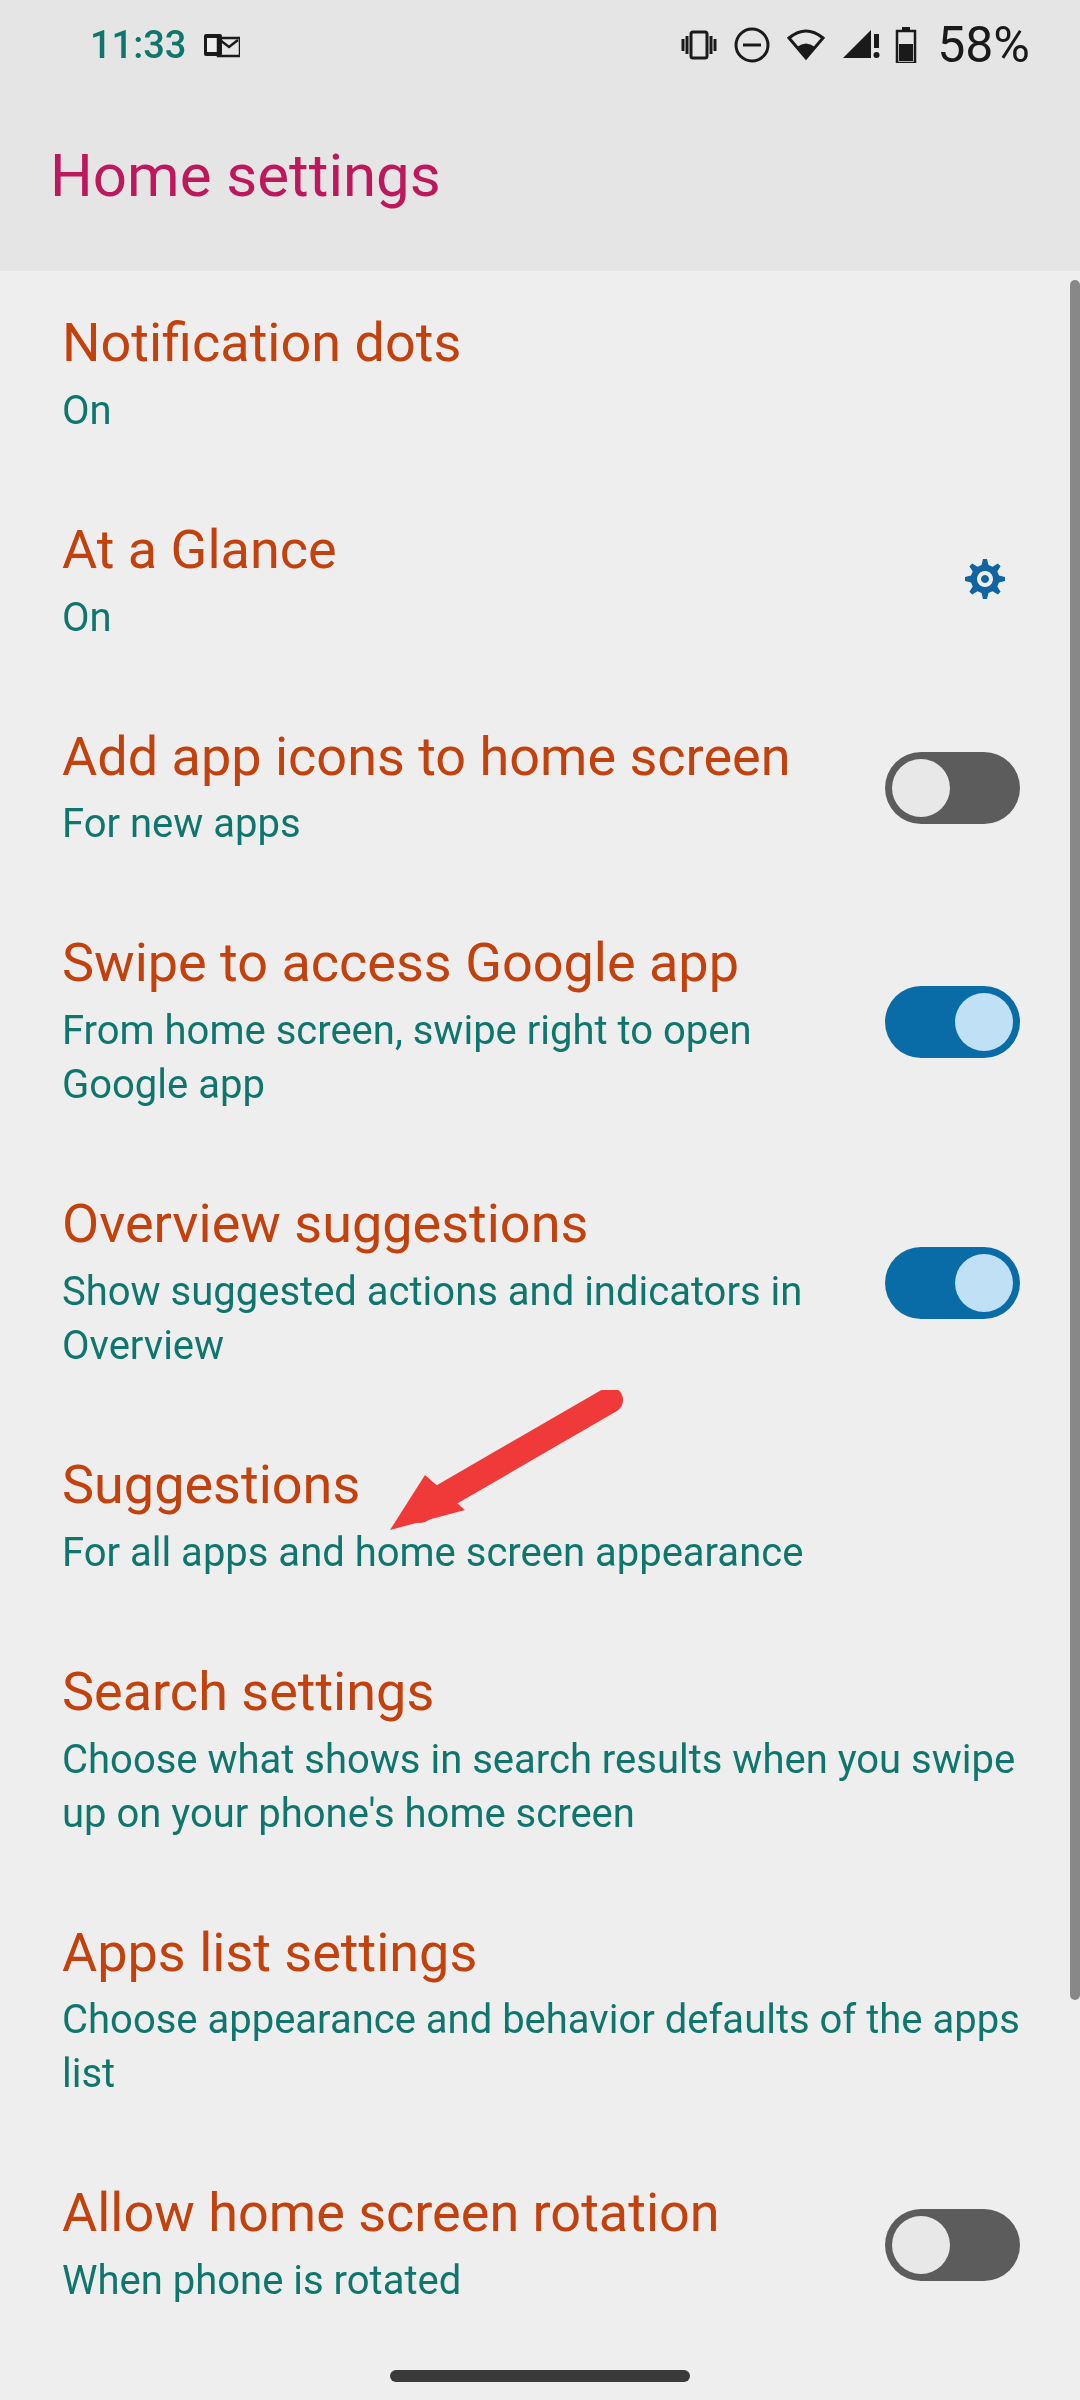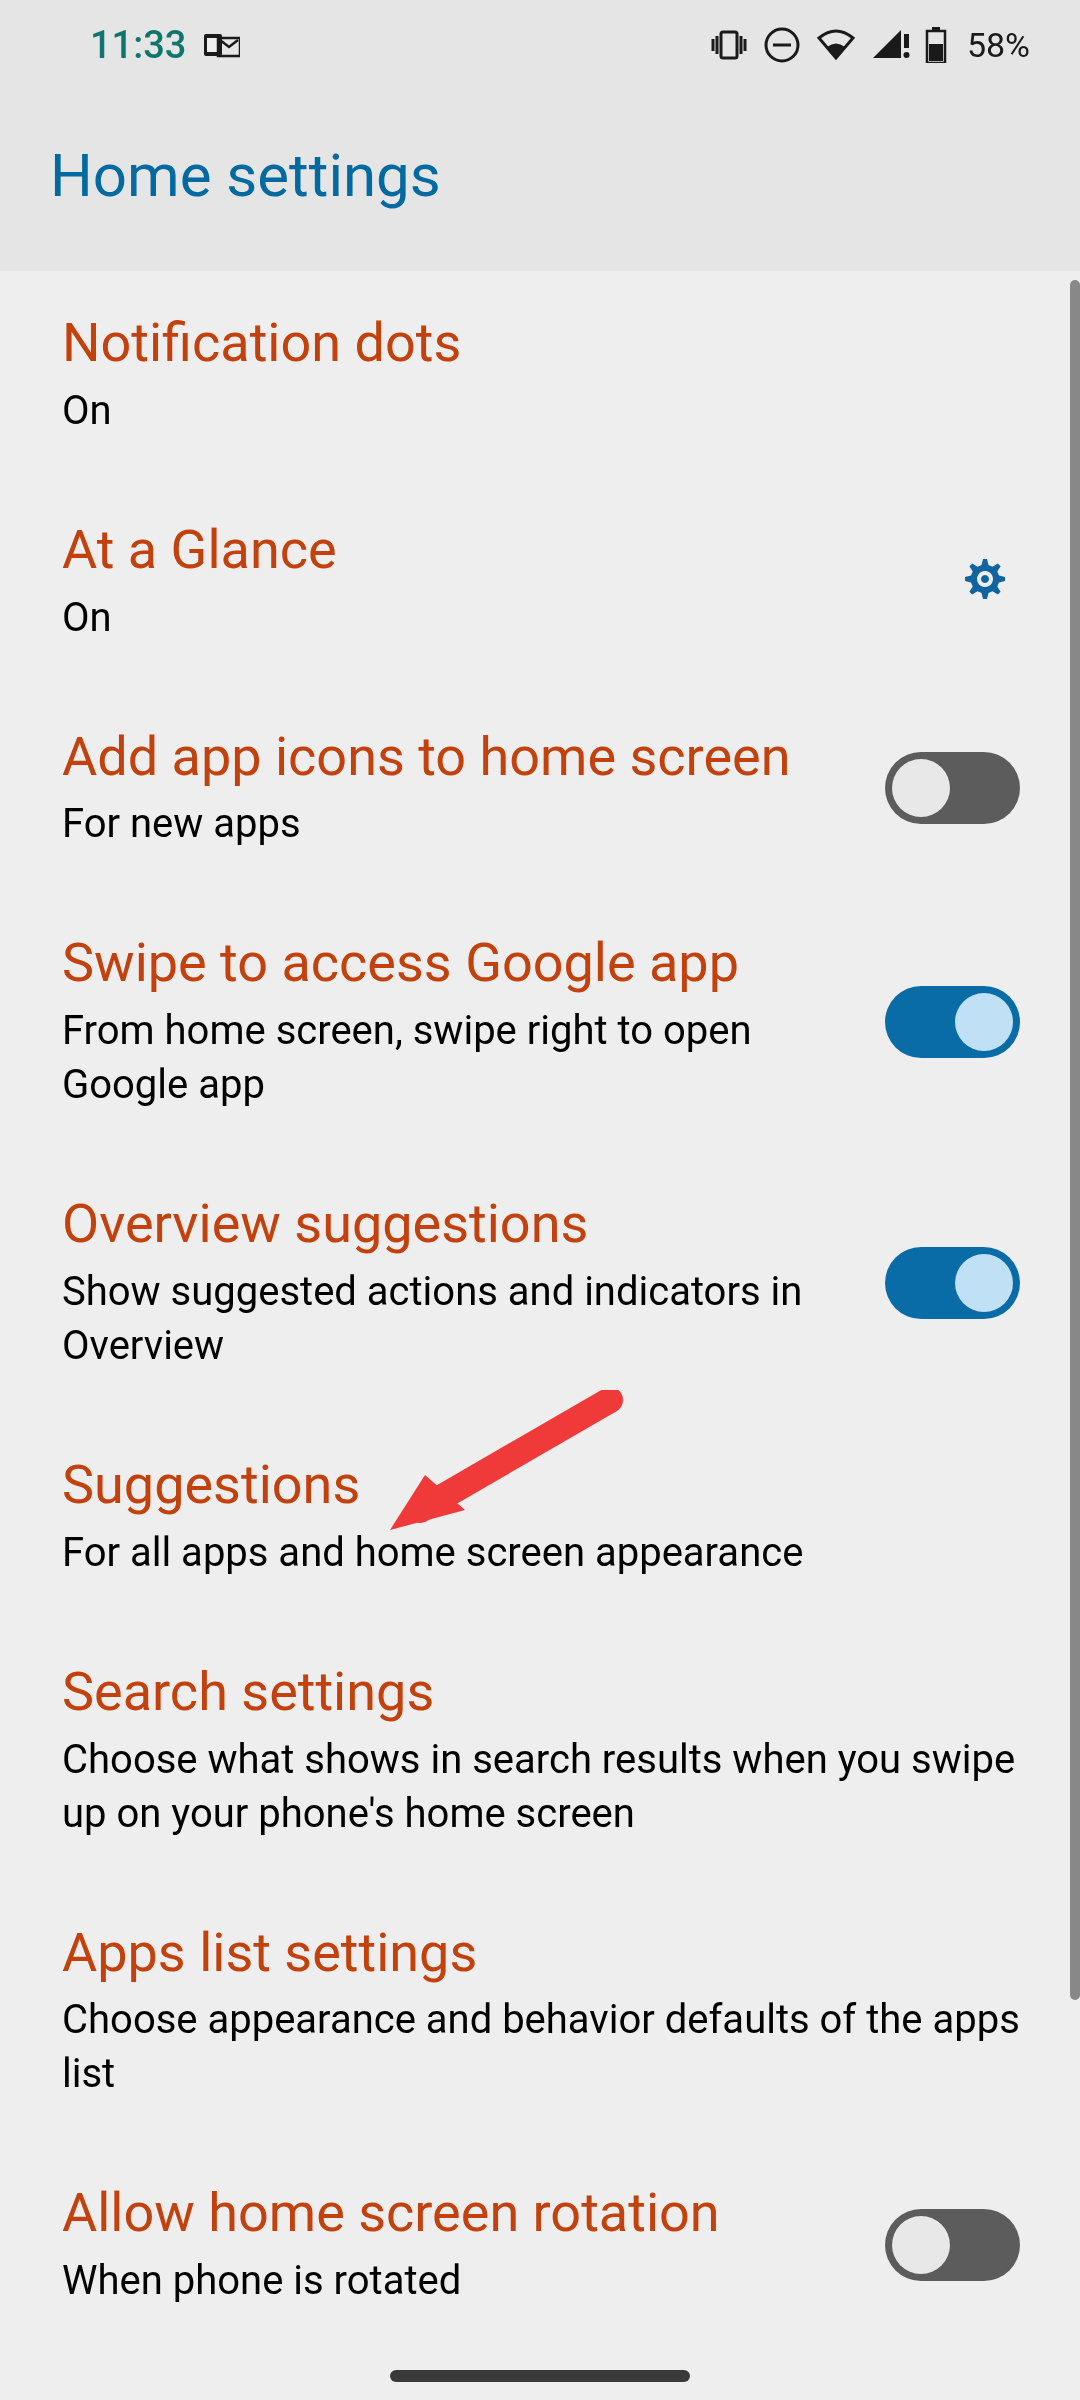--- a/index.html
+++ b/index.html
@@ -17,27 +17,27 @@
       display: flex;
       align-items: center;
       justify-content: space-between;
       padding: 0 50px 0 90px;
       background: #e5e5e5;
     }
     .status-left { display: flex; align-items: center; gap: 18px; }
     .status-time { font-size: 38px; font-weight: 500; color: #0f766e; }
     .status-right { display: flex; align-items: center; gap: 14px; }
     .status-icon { display: inline-flex; align-items: center; }
-    .battery-text { font-size: 34px; color: #1a1a1a; margin-left: 6px; }
+    .battery-text { font-size: 50px; color: #1a1a1a; margin-left: 6px; }
 
     .header {
       padding: 50px 50px 60px 50px;
       background: #e5e5e5;
     }
-    .header-title { font-size: 60px; font-weight: 400; color: #0369a1; }
+    .header-title { font-size: 60px; font-weight: 400; color: #be185d; }
 
     .content {
       padding: 0 0 0 0;
     }
 
     .setting-item {
       padding: 40px 60px 40px 62px;
       display: flex;
       align-items: center;
       justify-content: space-between;
@@ -49,21 +49,21 @@
     }
     .setting-title {
       font-size: 54px;
       font-weight: 400;
       color: #c2410c;
       line-height: 1.2;
     }
     .setting-subtitle {
       font-size: 40px;
       font-weight: 400;
-      color: #000000;
+      color: #0f766e;
       margin-top: 8px;
       line-height: 1.35;
     }
 
     .toggle {
       width: 135px;
       height: 72px;
       border-radius: 40px;
       position: relative;
       flex-shrink: 0;

